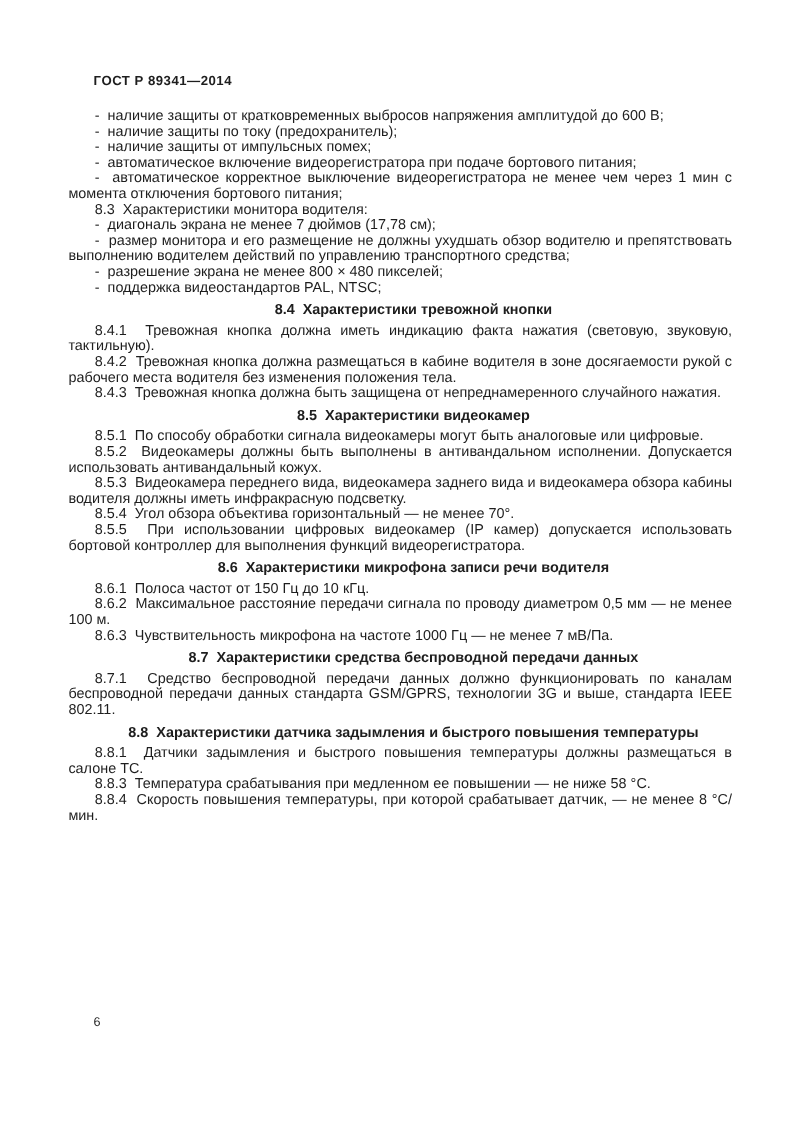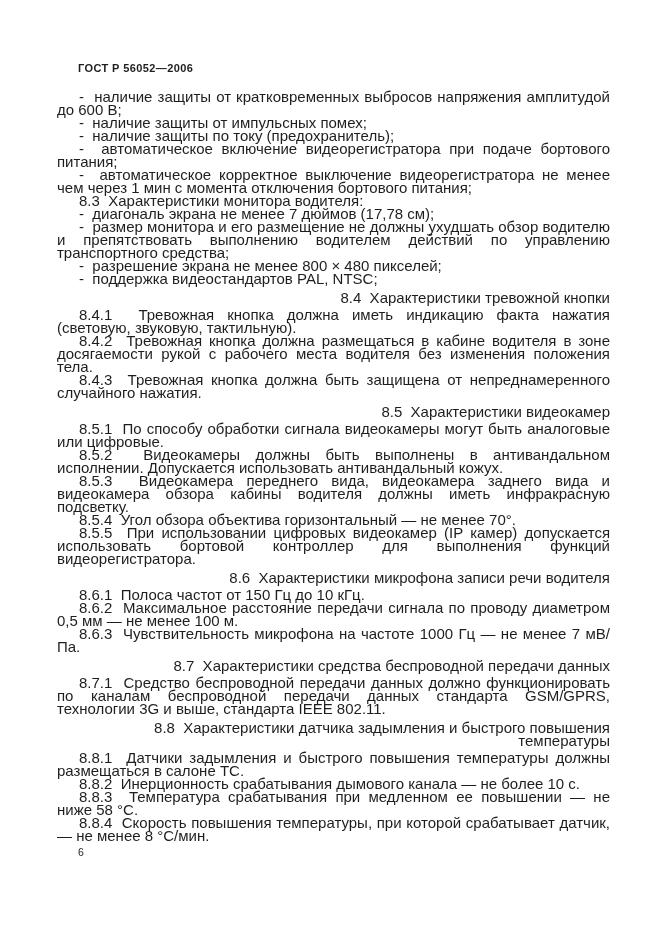--- a/index.html
+++ b/index.html
@@ -27,51 +27,51 @@
     font-size: 11px;
     font-weight: bold;
     letter-spacing: 0.4px;
     white-space: nowrap;
   }
   .doc-body {
     position: absolute;
     left: 57px;
     top: 90px;
     width: 553px;
-    font-size: 15px;
+    font-size: 12px;
     line-height: 13px;
     text-align: justify;
   }
   .doc-body p {
     margin: 0;
     text-indent: 22px;
   }
   .doc-body p.heading {
-    font-weight: normal;
+    font-weight: bold;
     margin-top: 6px;
     margin-bottom: 4px;
-    text-align: right;
+    text-align: center;
   }
   .page-number {
     position: absolute;
     left: 78px;
     top: 846px;
     font-size: 10.5px;
   }
 </style>
 </head>
 <body>
 
 <div class="page">
-  <div class="running-head">ГОСТ Р 56052—2006</div>
+  <div class="running-head">ГОСТ Р 89341—2014</div>
 
   <div class="doc-body">
       <p class="para">-&nbsp;&nbsp;наличие защиты от кратковременных выбросов напряжения амплитудой до 600 В;</p>
+      <p class="para">-&nbsp;&nbsp;наличие защиты по току (предохранитель);</p>
       <p class="para">-&nbsp;&nbsp;наличие защиты от импульсных помех;</p>
-      <p class="para">-&nbsp;&nbsp;наличие защиты по току (предохранитель);</p>
       <p class="para">-&nbsp;&nbsp;автоматическое включение видеорегистратора при подаче бортового питания;</p>
       <p class="para">-&nbsp;&nbsp;автоматическое корректное выключение видеорегистратора не менее чем через 1 мин с момента отключения бортового питания;</p>
       <p class="para">8.3&nbsp;&nbsp;Характеристики монитора водителя:</p>
       <p class="para">-&nbsp;&nbsp;диагональ экрана не менее 7 дюймов (17,78 см);</p>
       <p class="para">-&nbsp;&nbsp;размер монитора и его размещение не должны ухудшать обзор водителю и препятствовать выполнению водителем действий по управлению транспортного средства;</p>
       <p class="para">-&nbsp;&nbsp;разрешение экрана не менее 800 × 480 пикселей;</p>
       <p class="para">-&nbsp;&nbsp;поддержка видеостандартов PAL, NTSC;</p>
       <p class="heading">8.4&nbsp;&nbsp;Характеристики тревожной кнопки</p>
       <p class="para">8.4.1&nbsp;&nbsp;Тревожная кнопка должна иметь индикацию факта нажатия (световую, звуковую, тактильную).</p>
       <p class="para">8.4.2&nbsp;&nbsp;Тревожная кнопка должна размещаться в кабине водителя в зоне досягаемости рукой с рабочего места водителя без изменения положения тела.</p>
@@ -83,19 +83,18 @@
       <p class="para">8.5.4&nbsp;&nbsp;Угол обзора объектива горизонтальный — не менее 70°.</p>
       <p class="para">8.5.5&nbsp;&nbsp;При использовании цифровых видеокамер (IP камер) допускается использовать бортовой контроллер для выполнения функций видеорегистратора.</p>
       <p class="heading">8.6&nbsp;&nbsp;Характеристики микрофона записи речи водителя</p>
       <p class="para">8.6.1&nbsp;&nbsp;Полоса частот от 150 Гц до 10 кГц.</p>
       <p class="para">8.6.2&nbsp;&nbsp;Максимальное расстояние передачи сигнала по проводу диаметром 0,5 мм — не менее 100 м.</p>
       <p class="para">8.6.3&nbsp;&nbsp;Чувствительность микрофона на частоте 1000 Гц — не менее 7 мВ/Па.</p>
       <p class="heading">8.7&nbsp;&nbsp;Характеристики средства беспроводной передачи данных</p>
       <p class="para">8.7.1&nbsp;&nbsp;Средство беспроводной передачи данных должно функционировать по каналам беспроводной передачи данных стандарта GSM/GPRS, технологии 3G и выше, стандарта IEEE 802.11.</p>
       <p class="heading">8.8&nbsp;&nbsp;Характеристики датчика задымления и быстрого повышения температуры</p>
       <p class="para">8.8.1&nbsp;&nbsp;Датчики задымления и быстрого повышения температуры должны размещаться в салоне ТС.</p>
-      <p class="para">8.8.2&nbsp;&nbsp;Инерционность срабатывания дымового канала — не более 10 с.</p>
       <p class="para">8.8.3&nbsp;&nbsp;Температура срабатывания при медленном ее повышении — не ниже 58 °С.</p>
       <p class="para">8.8.4&nbsp;&nbsp;Скорость повышения температуры, при которой срабатывает датчик, — не менее 8 °С/мин.</p>
     </div>
 
   <div class="page-number">6</div>
 </div>
 
 </body></html>

